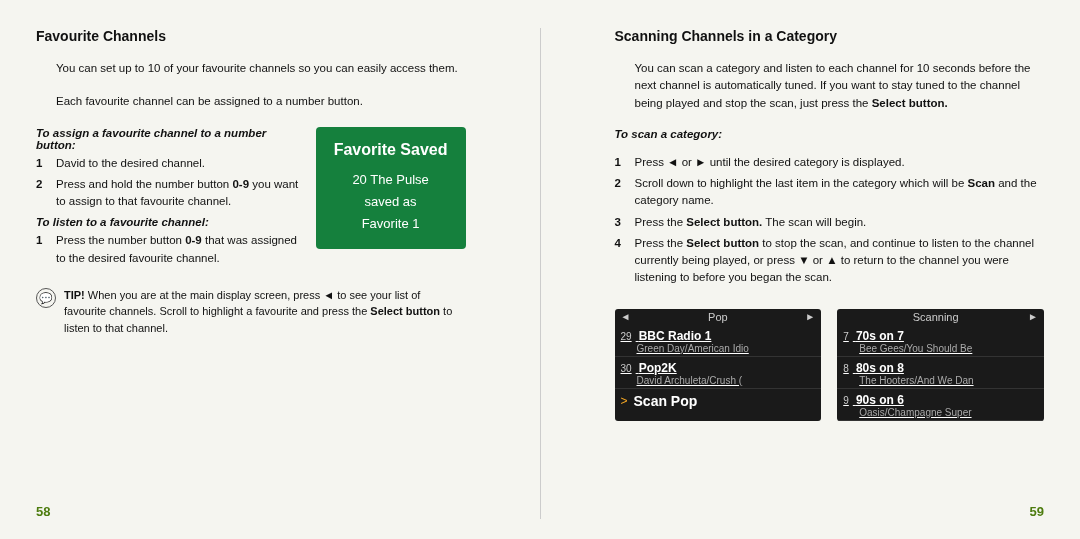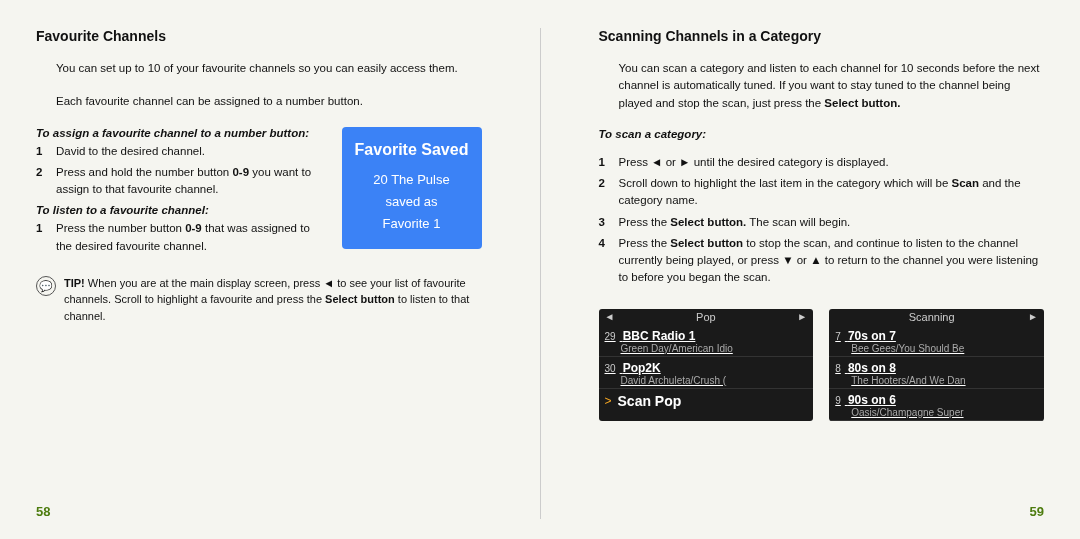--- a/index.html
+++ b/index.html
@@ -10,21 +10,21 @@
       color: #111;
       width: 1080px;
       height: 539px;
       overflow: hidden;
     }
     .page {
       display: flex;
       width: 1080px;
       height: 539px;
       padding: 28px 36px 20px 36px;
-      gap: 48px;
+      gap: 64px;
     }
     .column {
       flex: 1;
       display: flex;
       flex-direction: column;
       gap: 10px;
     }
     .divider {
       width: 1px;
       background: #ccc;
@@ -50,24 +50,24 @@
     }
     .section-with-box {
       display: flex;
       gap: 14px;
       align-items: flex-start;
     }
     .text-section {
       flex: 1;
     }
     .favorite-box {
-      background: #3b82f6;
+      background: #15803d;
       color: #fff;
       border-radius: 4px;
-      padding: 14px 6px;
+      padding: 14px 18px;
       text-align: center;
       min-width: 140px;
       max-width: 160px;
       flex-shrink: 0;
     }
     .favorite-box .title {
       font-size: 16px;
       font-weight: bold;
       margin-bottom: 10px;
     }

